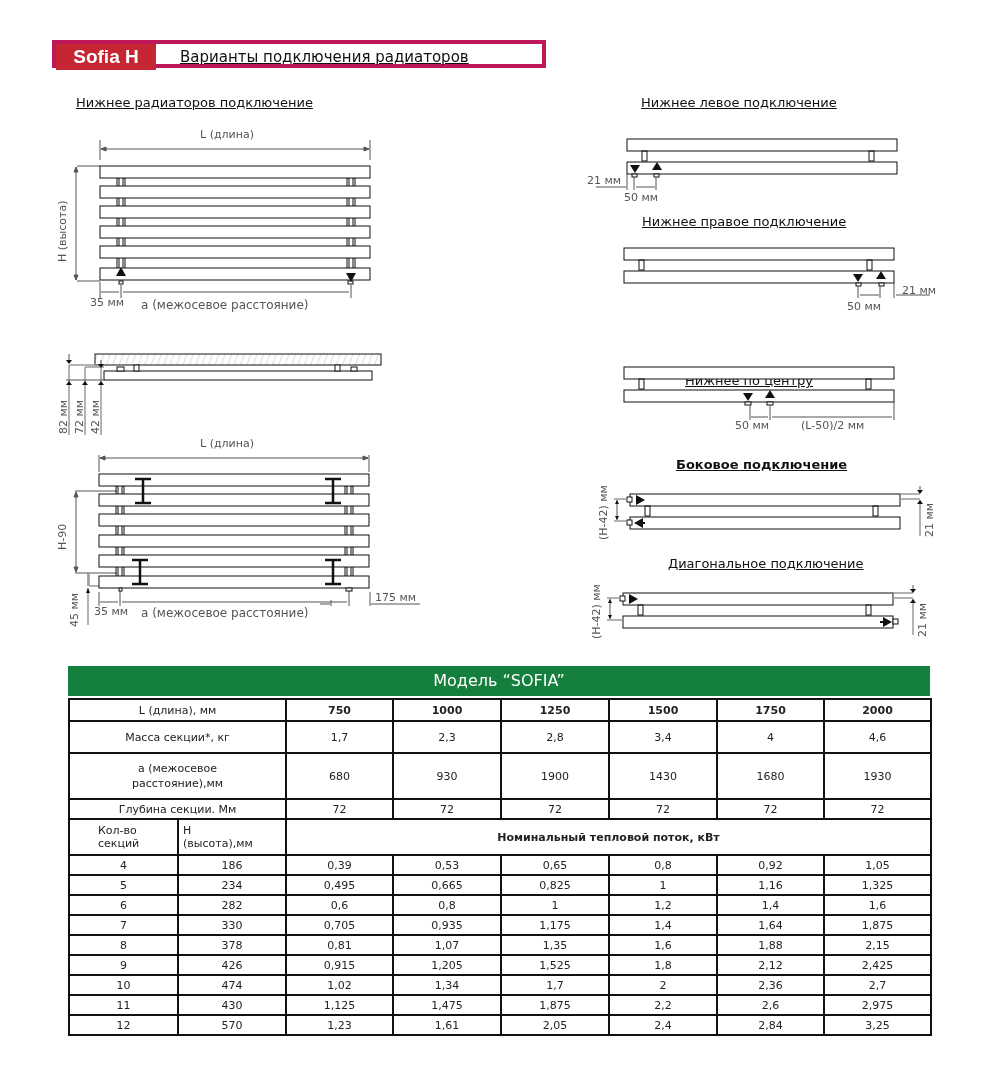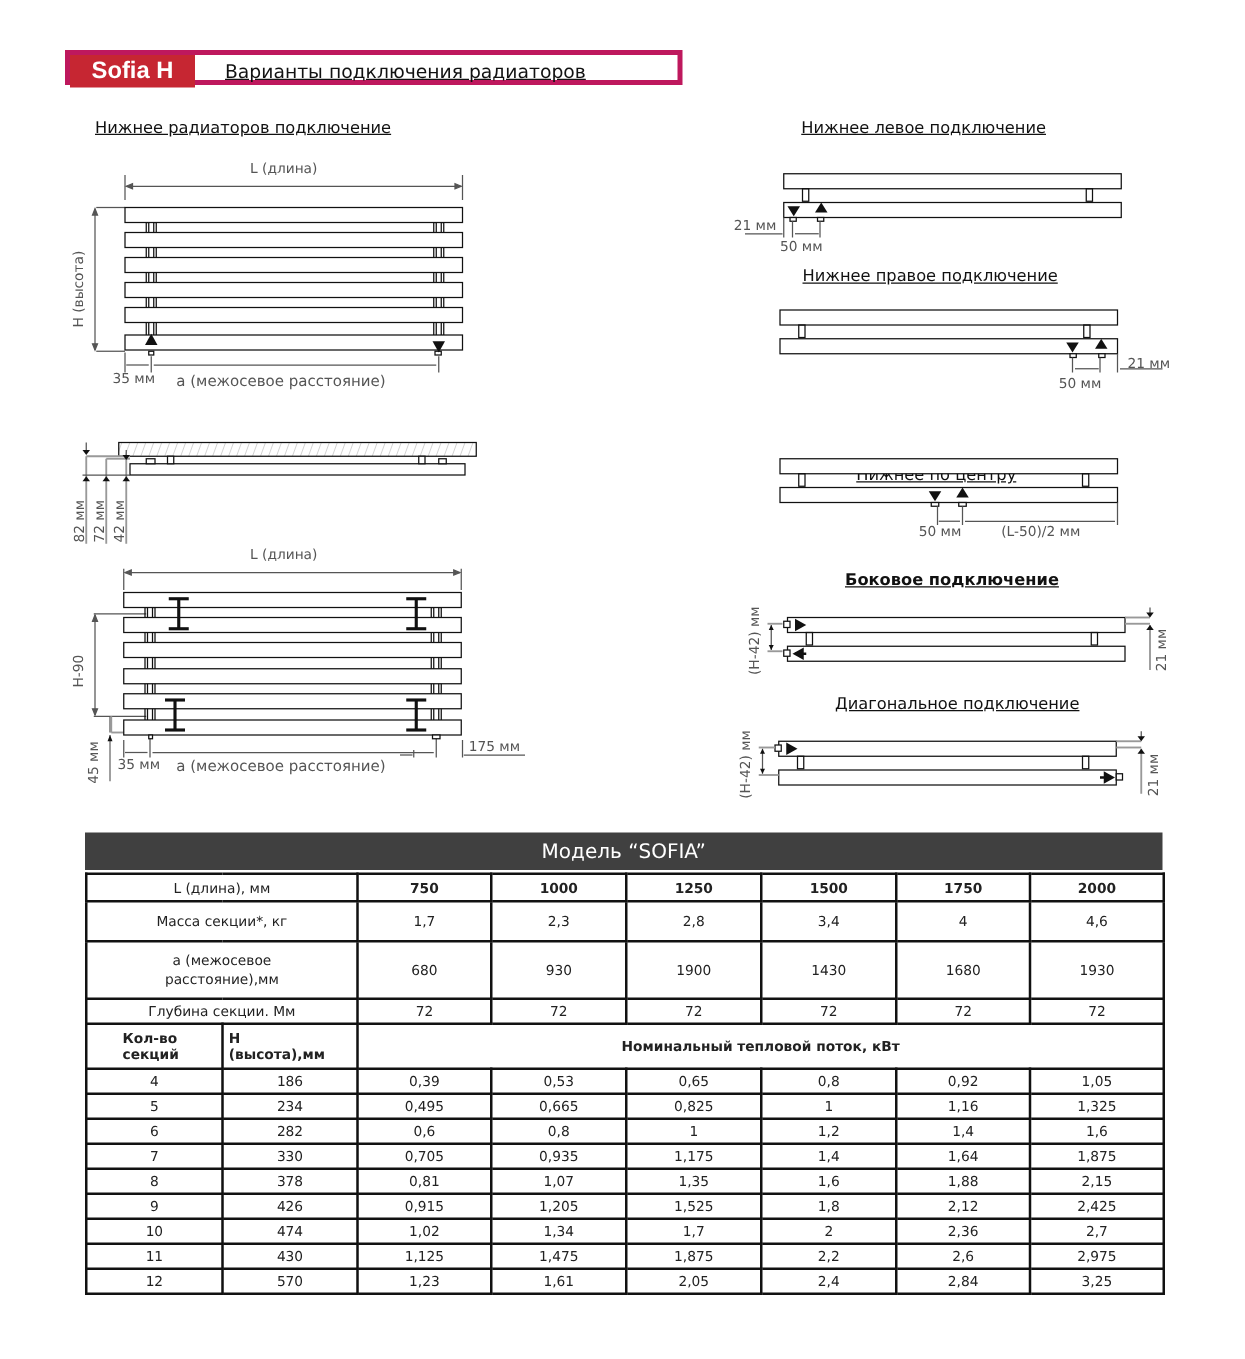--- a/index.html
+++ b/index.html
@@ -14,30 +14,30 @@
   .hdr-title { position:absolute; left:124px; top:0; height:26px; line-height:26px; font-size:15px; color:#111;
                font-family:"DejaVu Sans", sans-serif;text-decoration:underline; }
 
   .sect-title { font-size:13px; text-decoration:underline; color:#111; white-space:nowrap; }
   .dim { font-size:11px; color:#555; white-space:nowrap; font-family:"DejaVu Sans", sans-serif; }
   .vdim { transform-origin:left top; transform:rotate(-90deg); }
 
   svg { position:absolute; overflow:visible; }
 
   
-  .tbl-title { left:68px; top:666px; width:862px; height:30px; background:#404040; color:#fff; text-align:center;
+  .tbl-title { left:68px; top:666px; width:862px; height:30px; background:#15803d; color:#fff; text-align:center;
                font-size:16px; line-height:30px; font-family:"DejaVu Sans", sans-serif;}
   table.spec { position:absolute; left:68px; top:698px; width:862px; border-collapse:collapse; table-layout:fixed;
                font-family:"DejaVu Sans", sans-serif; font-size:11px; color:#222; }
   table.spec td { border:2px solid #111; text-align:center; padding:0 4px; height:20px; box-sizing:border-box; }
   table.spec tr.h20 td { height:22px; }
   table.spec tr.tall td { height:46px; }
   table.spec tr.sub td { height:36px; }
   .b { font-weight:bold; }
-  .left-hdr { text-align:left !important; font-weight:bold; line-height:13px;margin-top:44px; }
+  .left-hdr { text-align:left !important; font-weight:normal; line-height:13px;margin-top:44px; }
 </style>
 </head>
 <body>
 
 <div class="abs hdr">
   <div class="hdr-badge">Sofia H</div>
   <div class="hdr-title">Варианты подключения радиаторов</div>
 </div>
 
 <div class="abs sect-title" style="left:76px;top:95px;">Нижнее радиаторов подключение</div>

